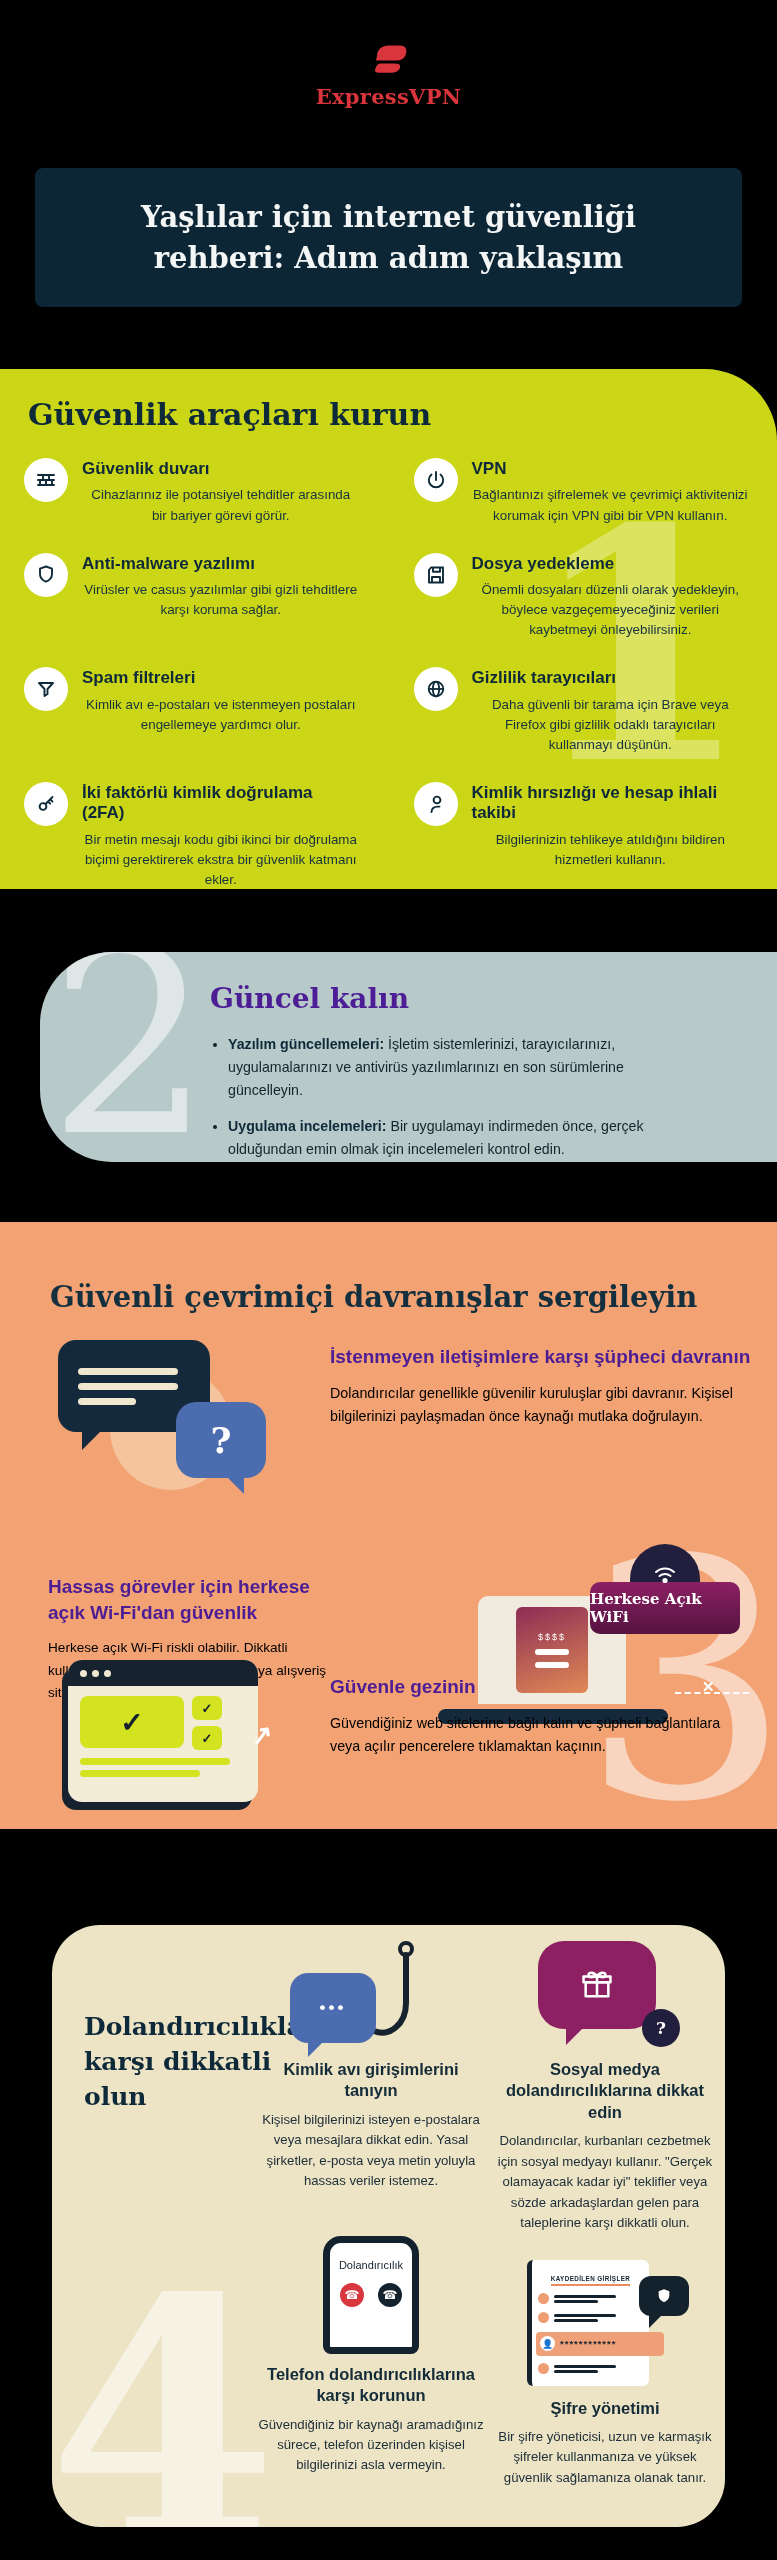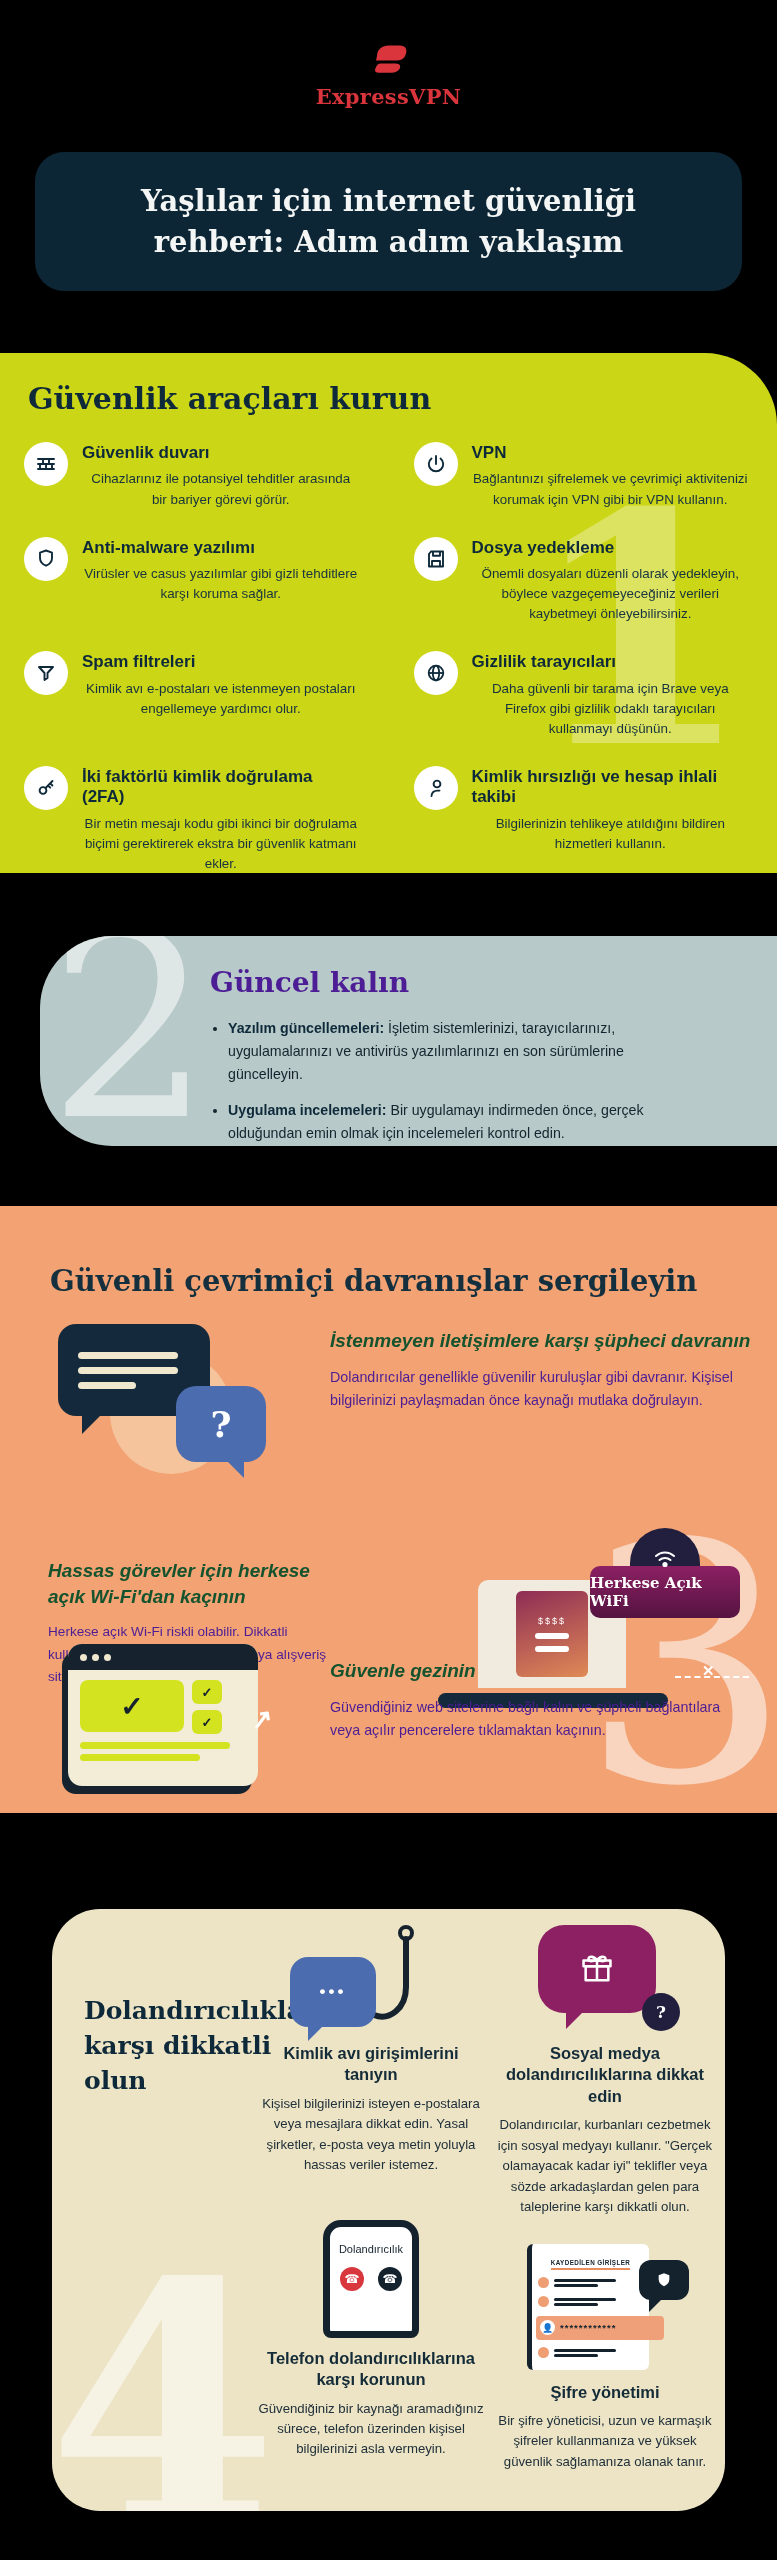--- a/index.html
+++ b/index.html
@@ -6,21 +6,21 @@
   .page{position:relative;width:777px;min-height:2560px;background:#000;overflow:hidden;
         font-family:"Liberation Sans",sans-serif;color:#13303f;}
   .serif{font-family:"DejaVu Serif",serif;}
 
   
   .hdr{height:152px;display:flex;align-items:center;justify-content:center;}
   .logo{display:flex;flex-direction:column;align-items:center;gap:8px;}
   .logo-text{font-family:"DejaVu Serif",serif;font-weight:700;font-size:21px;color:#da353c;letter-spacing:.3px;}
 
   
-  .hero{margin:0 35px;height:139px;background:#0c2636;border-radius:29px;
+  .hero{margin:16px 35px;height:139px;background:#0c2636;border-radius:8px;
         display:flex;align-items:center;justify-content:center;text-align:center;}
   .hero h1{margin:0;font-family:"DejaVu Serif",serif;font-weight:700;font-size:29px;line-height:1.4;color:#f4f6f5;}
   .hero h1 span{display:block;}
 
   
   .wm{position:absolute;font-family:"DejaVu Serif",serif;font-weight:400;line-height:1;pointer-events:none;z-index:0;}
 
   
   .s1{position:relative;margin-top:62px;height:520px;background:#cbd616;border-radius:0 72px 0 0;
       padding:28px 24px 0 24px;box-sizing:border-box;overflow:hidden;}
@@ -38,22 +38,22 @@
   .s2c{position:absolute;left:170px;top:30px;width:440px;z-index:1;}
   .s2c h2{margin:0 0 18px 0;font-family:"DejaVu Serif",serif;font-size:28px;font-weight:700;color:#4c1d95;}
   .s2c ul{margin:0;padding-left:18px;}
   .s2c li{font-size:14.2px;line-height:1.62;margin-bottom:13px;color:#15242e;}
   .s2c li b{color:#0e2a3a;}
 
   
   .s3{position:relative;margin-top:60px;height:607px;background:#f2a273;overflow:hidden;}
   .s3 h2{position:absolute;left:50px;top:58px;margin:0;font-family:"DejaVu Serif",serif;font-size:29px;font-weight:700;color:#14303f;}
   .wm3{right:-14px;top:295px;font-size:330px;color:rgba(255,255,255,.55);}
-  .s3 h3{margin:0 0 12px 0;font-size:19px;line-height:1.35;color:#14532d;font-style:italic;}
-  .s3 p{margin:0;font-size:14.3px;line-height:1.65;color:#4c1d95;}
+  .s3 h3{margin:0 0 12px 0;font-size:19px;line-height:1.35;color:#4c1d95;}
+  .s3 p{margin:0;font-size:14.3px;line-height:1.65;color:#000000;}
   .txt1{position:absolute;left:330px;top:122px;width:430px;}
   .txt2{position:absolute;left:48px;top:352px;width:290px;}
   .txt2 p{font-size:13.6px;}
   .txt3{position:absolute;left:330px;top:452px;width:410px;}
 
   
   .chat{position:absolute;left:58px;top:118px;width:240px;height:185px;}
   .chat .halo{position:absolute;left:52px;top:28px;width:122px;height:122px;border-radius:50%;background:#f6c49c;}
   .chat .b1{position:absolute;left:0;top:0;width:152px;height:92px;background:#14293b;border-radius:18px;
             display:flex;flex-direction:column;justify-content:center;gap:8px;padding-left:20px;box-sizing:border-box;}
@@ -298,21 +298,21 @@
           <i class="l3"></i>
         </div>
       <div class="b2">?</div>
     </div>
     <div class="txt1">
       <h3>İstenmeyen iletişimlere karşı şüpheci davranın</h3>
       <p>Dolandırıcılar genellikle güvenilir kuruluşlar gibi davranır. Kişisel bilgilerinizi paylaşmadan önce kaynağı mutlaka doğrulayın.</p>
     </div>
 
     <div class="txt2">
-      <h3>Hassas görevler için herkese açık Wi-Fi'dan kaçının</h3>
+      <h3>Hassas görevler için herkese açık Wi-Fi'dan güvenlik</h3>
       <p>Herkese açık Wi-Fi riskli olabilir. Dikkatli kullanın ve bağlıyken bankacılık veya alışveriş sitelerine giriş yapmaktan kaçının.</p>
     </div>
     <div class="wifi">
       <div class="laptop">
         <div class="screen">
           <div class="card">
             <span>$$$$</span>
               <i></i>
               <i></i>
           </div>

